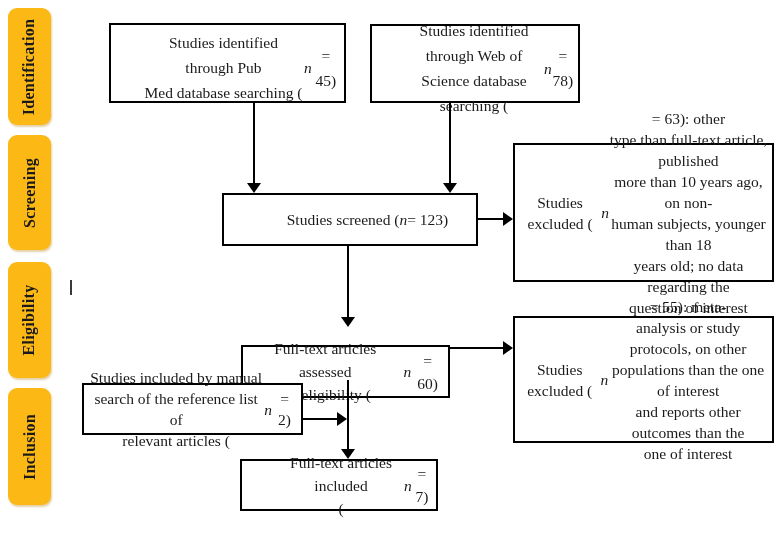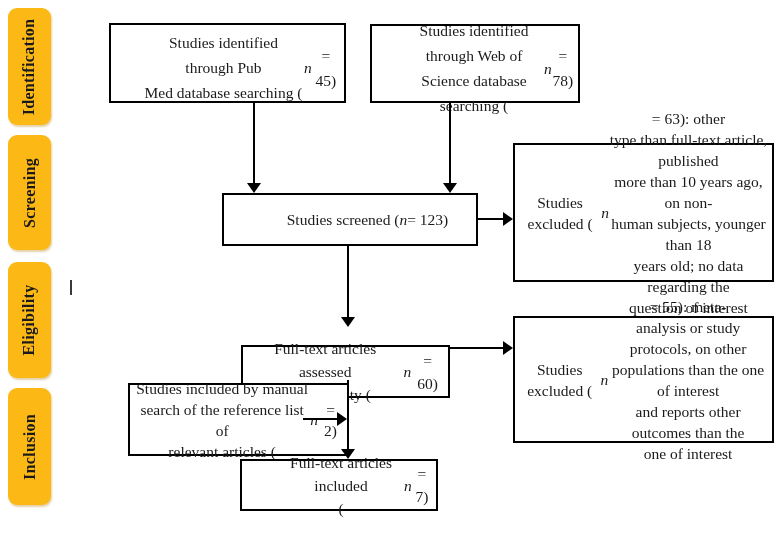--- a/index.html
+++ b/index.html
@@ -60,21 +60,21 @@
     padding-top: 11px;
     line-height: 25px;
     padding-left: 32px;
   }
   #node-pubmed     { left: 109px; top: 23px;  width: 237px; height: 80px; }
   #node-wos        { left: 370px; top: 24px;  width: 210px; height: 79px; }
   #node-screened   { left: 222px; top: 193px; width: 256px; height: 53px; padding-left: 39px; }
   #node-excl1      { left: 513px; top: 143px; width: 261px; height: 139px; }
   #node-assessed   { left: 241px; top: 327px; width: 209px; height: 53px; line-height: 23px; margin-top: 18px; }
   #node-excl2      { left: 513px; top: 316px; width: 261px; height: 127px; }
-  #node-manual     { left: 82px;  top: 383px; width: 221px; height: 73px; margin-left: 46px; }
+  #node-manual     { left: 82px;  top: 383px; width: 221px; height: 52px; }
   #node-included   { left: 240px; top: 459px; width: 198px; height: 52px; line-height: 23px; padding-left: 36px; }
 
   
   .vline, .hline { position: absolute; background: #000; }
   .head-down {
     position: absolute; width: 0; height: 0;
     border-left: 7px solid transparent;
     border-right: 7px solid transparent;
     border-top: 10px solid #000;
   }

